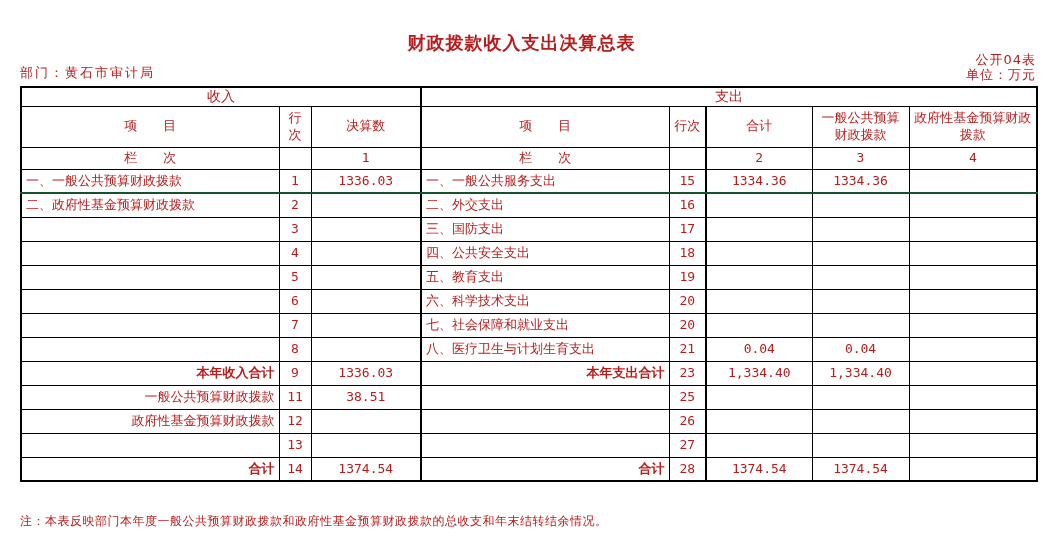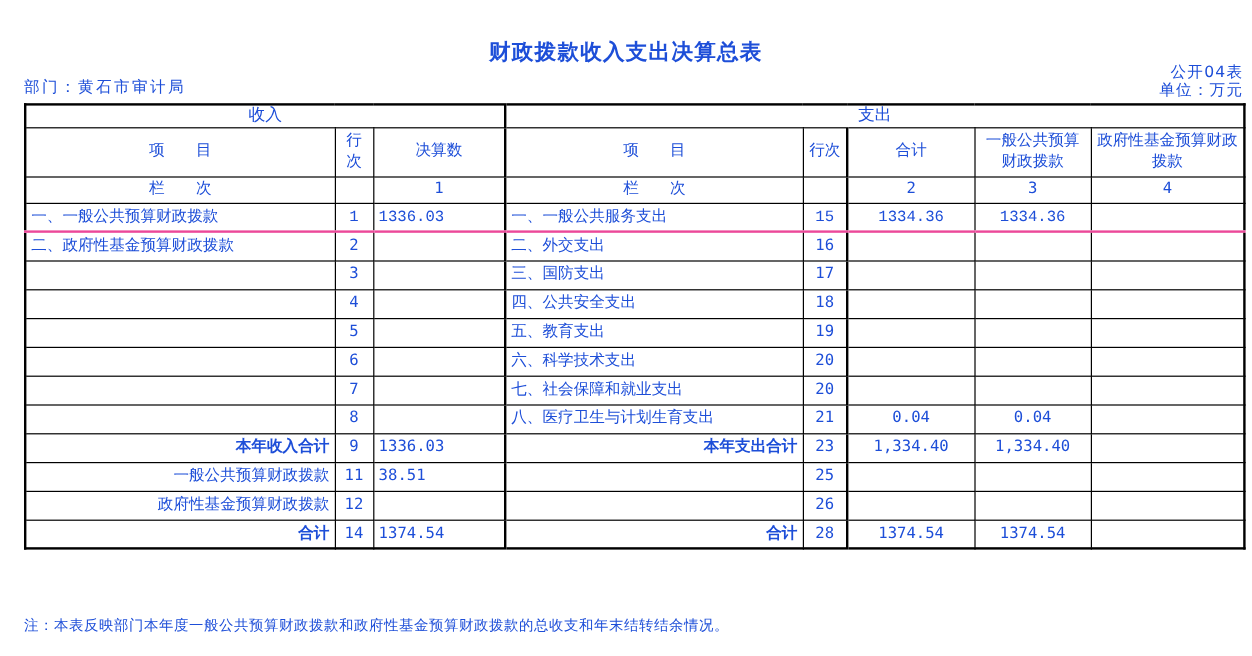--- a/index.html
+++ b/index.html
@@ -1,21 +1,21 @@
 <!DOCTYPE html>
 <html><head>
 <meta charset="utf-8">
 <style>
   html,body { margin:0; padding:0; background:#fff; }
   .page {
     position:relative;
     width:1043px; height:547px;
     background:#fff;
     font-family:"DejaVu Sans", sans-serif;
-    color:#1d4ed8;
+    color:#b91c1c;
     overflow:hidden;
   }
   .title {
     position:absolute; top:31px; left:0; width:100%;
     text-align:center; font-size:18px; font-weight:bold;
     letter-spacing:1px;
   }
   .code  { position:absolute; top:51px; right:7px; font-size:13px; letter-spacing:1px;margin-left:48px; }
   .dept  { position:absolute; top:64px; left:20px; font-size:13px; letter-spacing:2px; }
   .unit  { position:absolute; top:66px; right:7px; font-size:13px; letter-spacing:1px; }
@@ -36,29 +36,29 @@
   }
   .report thead th { font-weight:normal; text-align:center; }
   .report thead tr.hr-section { height:19px; }
   .report thead tr.hr-cols    { height:41px; }
   .report thead tr.hr-lanci   { height:22px;padding-left:11px; }
   .report thead tr.hr-section th { font-size:14px; }
   .report tbody tr { height:24px; }
   .report tbody td { white-space:nowrap; }
 
   .num { font-family:"DejaVu Sans Mono", monospace; text-align:center; }
-  .amt-right { text-align:left; }
+  .amt-right { text-align:center; }
   .al { text-align:left; }
   .ac { text-align:right; }
   .b  { font-weight:bold; }
 
   
   .div-exp   { border-left:2px solid #000 !important; }  
   .div-total { border-left:2px solid #000 !important; }  
-  tr.first-row td { border-bottom:2px solid #ec4899;font-family:Liberation Mono, monospace; }
+  tr.first-row td { border-bottom:2px solid #14532d; }
 
   .note {
     position:absolute; top:513px; left:20px;
     font-size:12px; letter-spacing:0.5px;
   }
 </style>
 </head>
 <body>
 
 <div class="page">
@@ -210,20 +210,30 @@
           <td class="ac">政府性基金预算财政拨款</td>
           <td class="num">12</td>
           <td class="num amt-right"></td>
           <td class="div-exp al"></td>
           <td class="num">26</td>
           <td class="num div-total"></td>
           <td class="num"></td>
           <td class="num"></td>
         </tr>
         <tr>
+          <td class="al"></td>
+          <td class="num">13</td>
+          <td class="num amt-right"></td>
+          <td class="div-exp al"></td>
+          <td class="num">27</td>
+          <td class="num div-total"></td>
+          <td class="num"></td>
+          <td class="num"></td>
+        </tr>
+        <tr>
           <td class="ac b">合计</td>
           <td class="num">14</td>
           <td class="num amt-right">1374.54</td>
           <td class="div-exp ac b">合计</td>
           <td class="num">28</td>
           <td class="num div-total">1374.54</td>
           <td class="num">1374.54</td>
           <td class="num"></td>
         </tr>
       </tbody>

